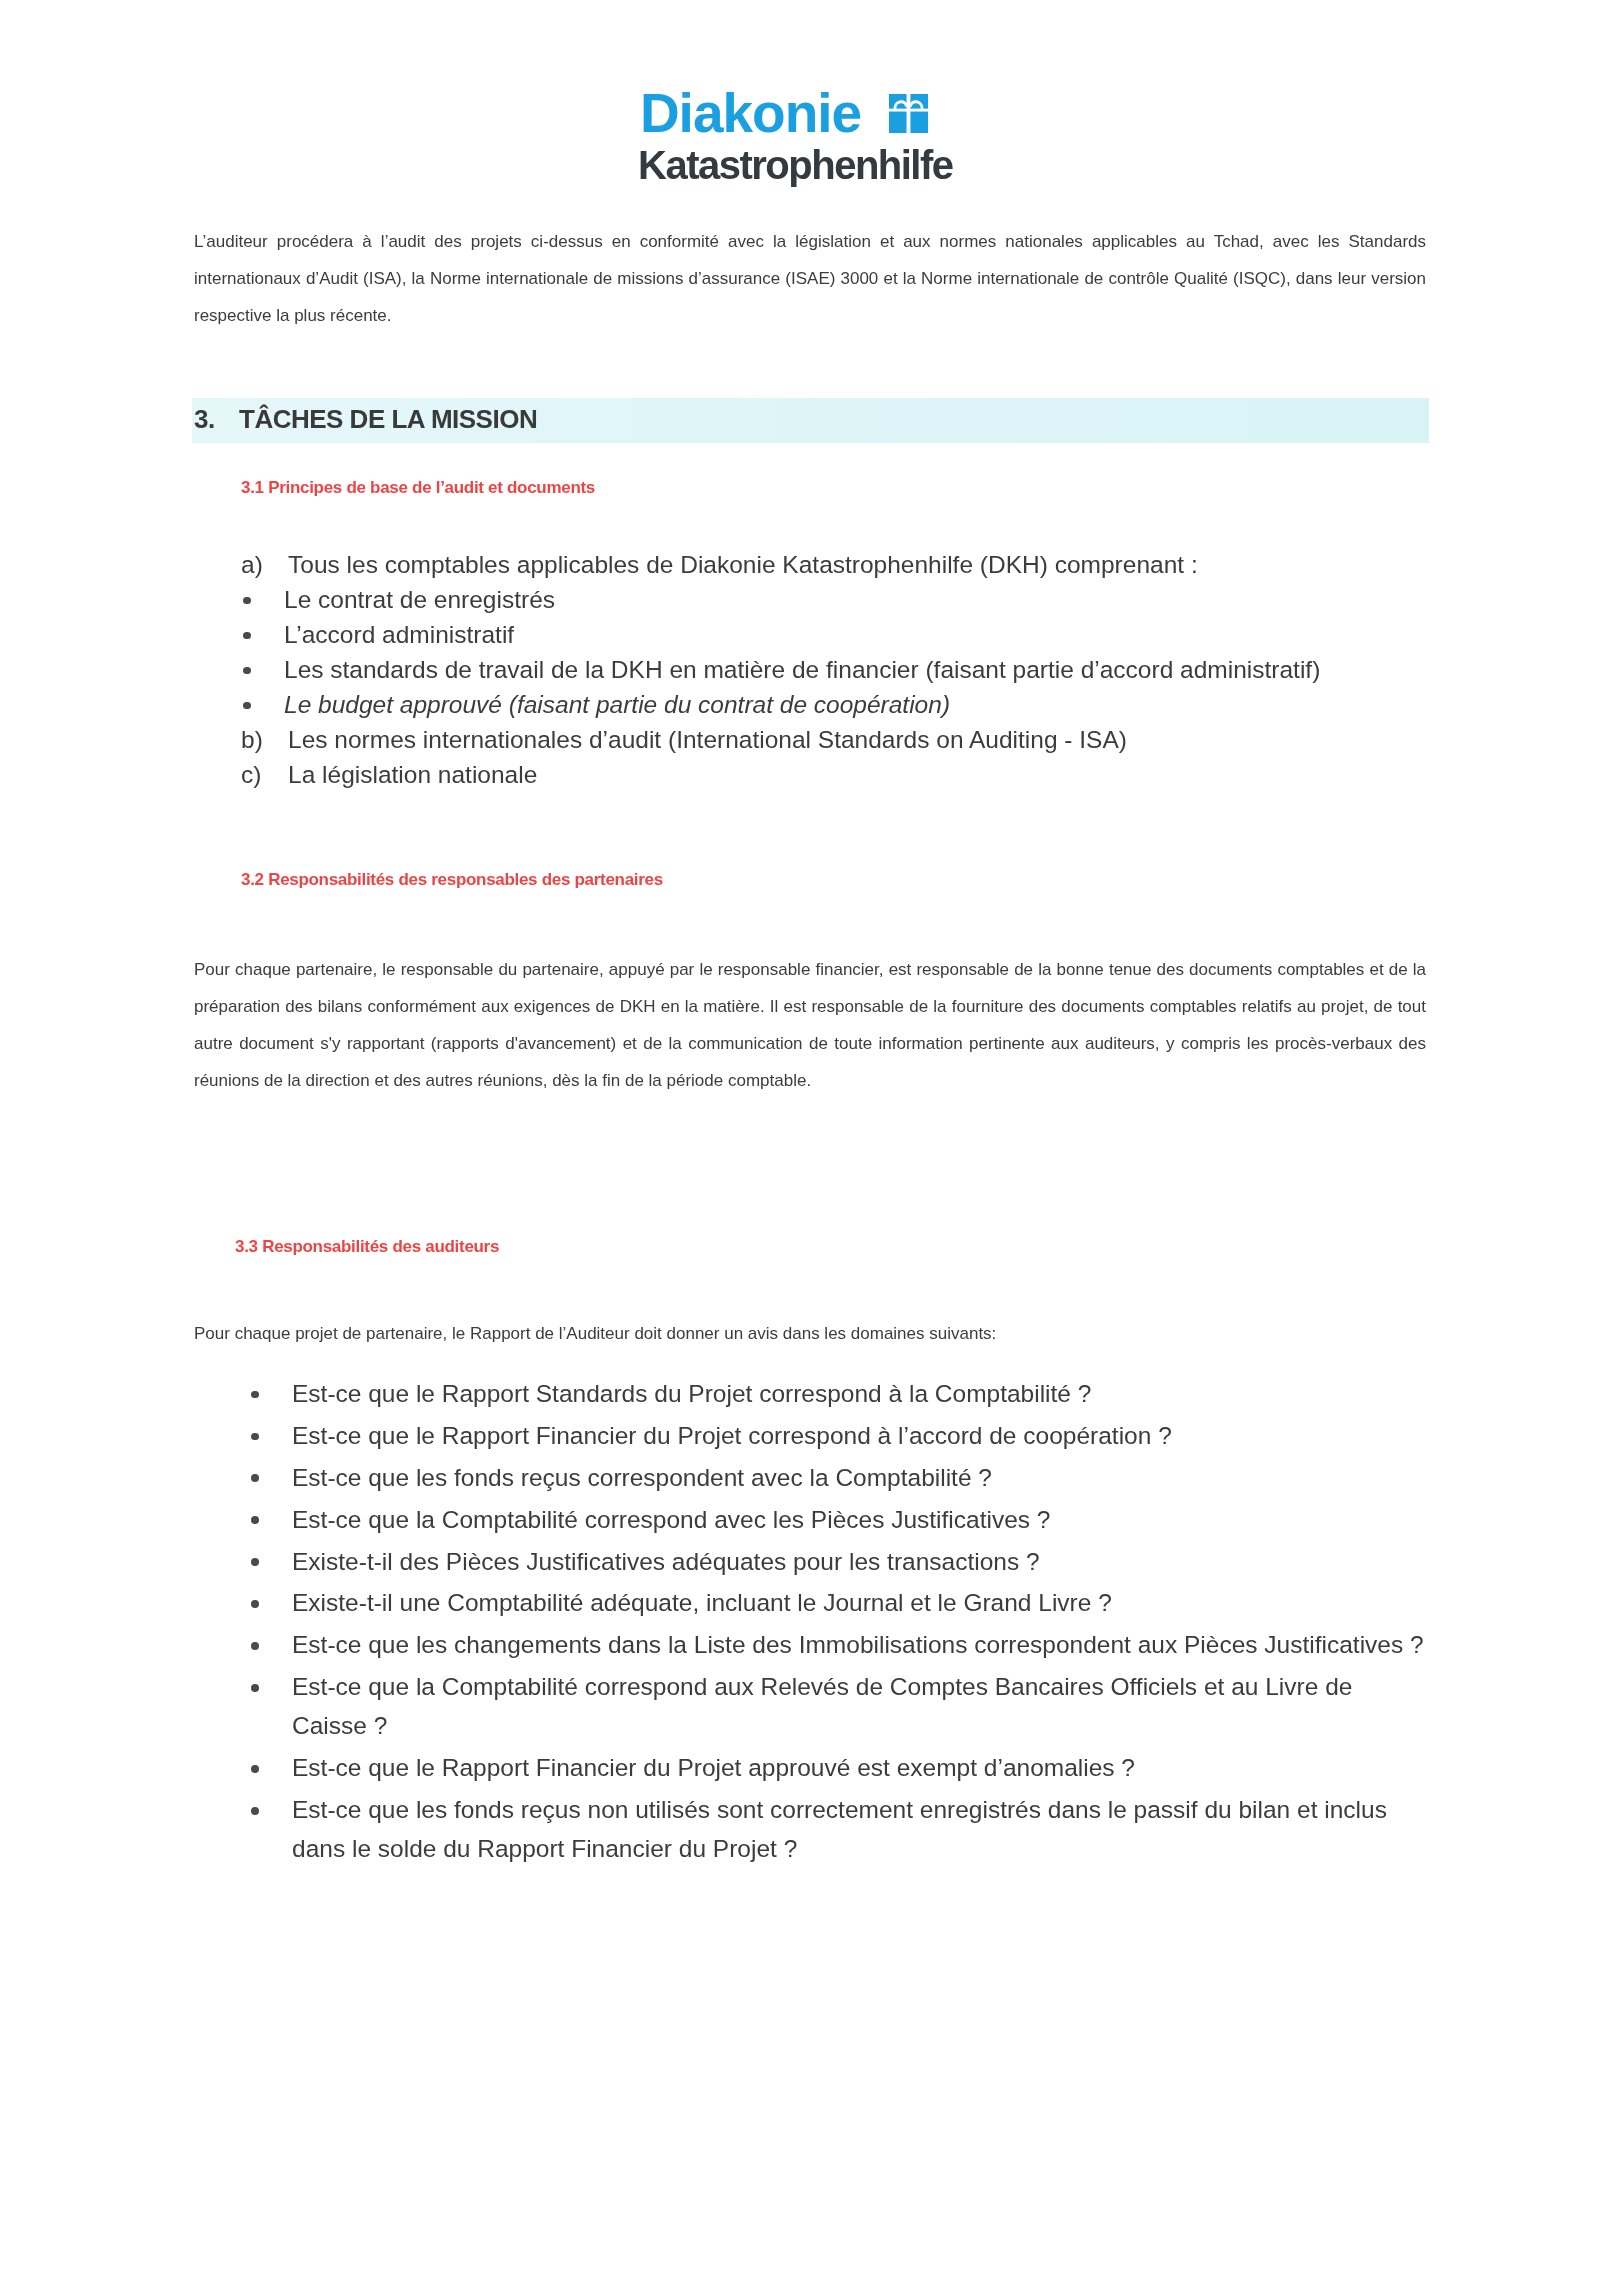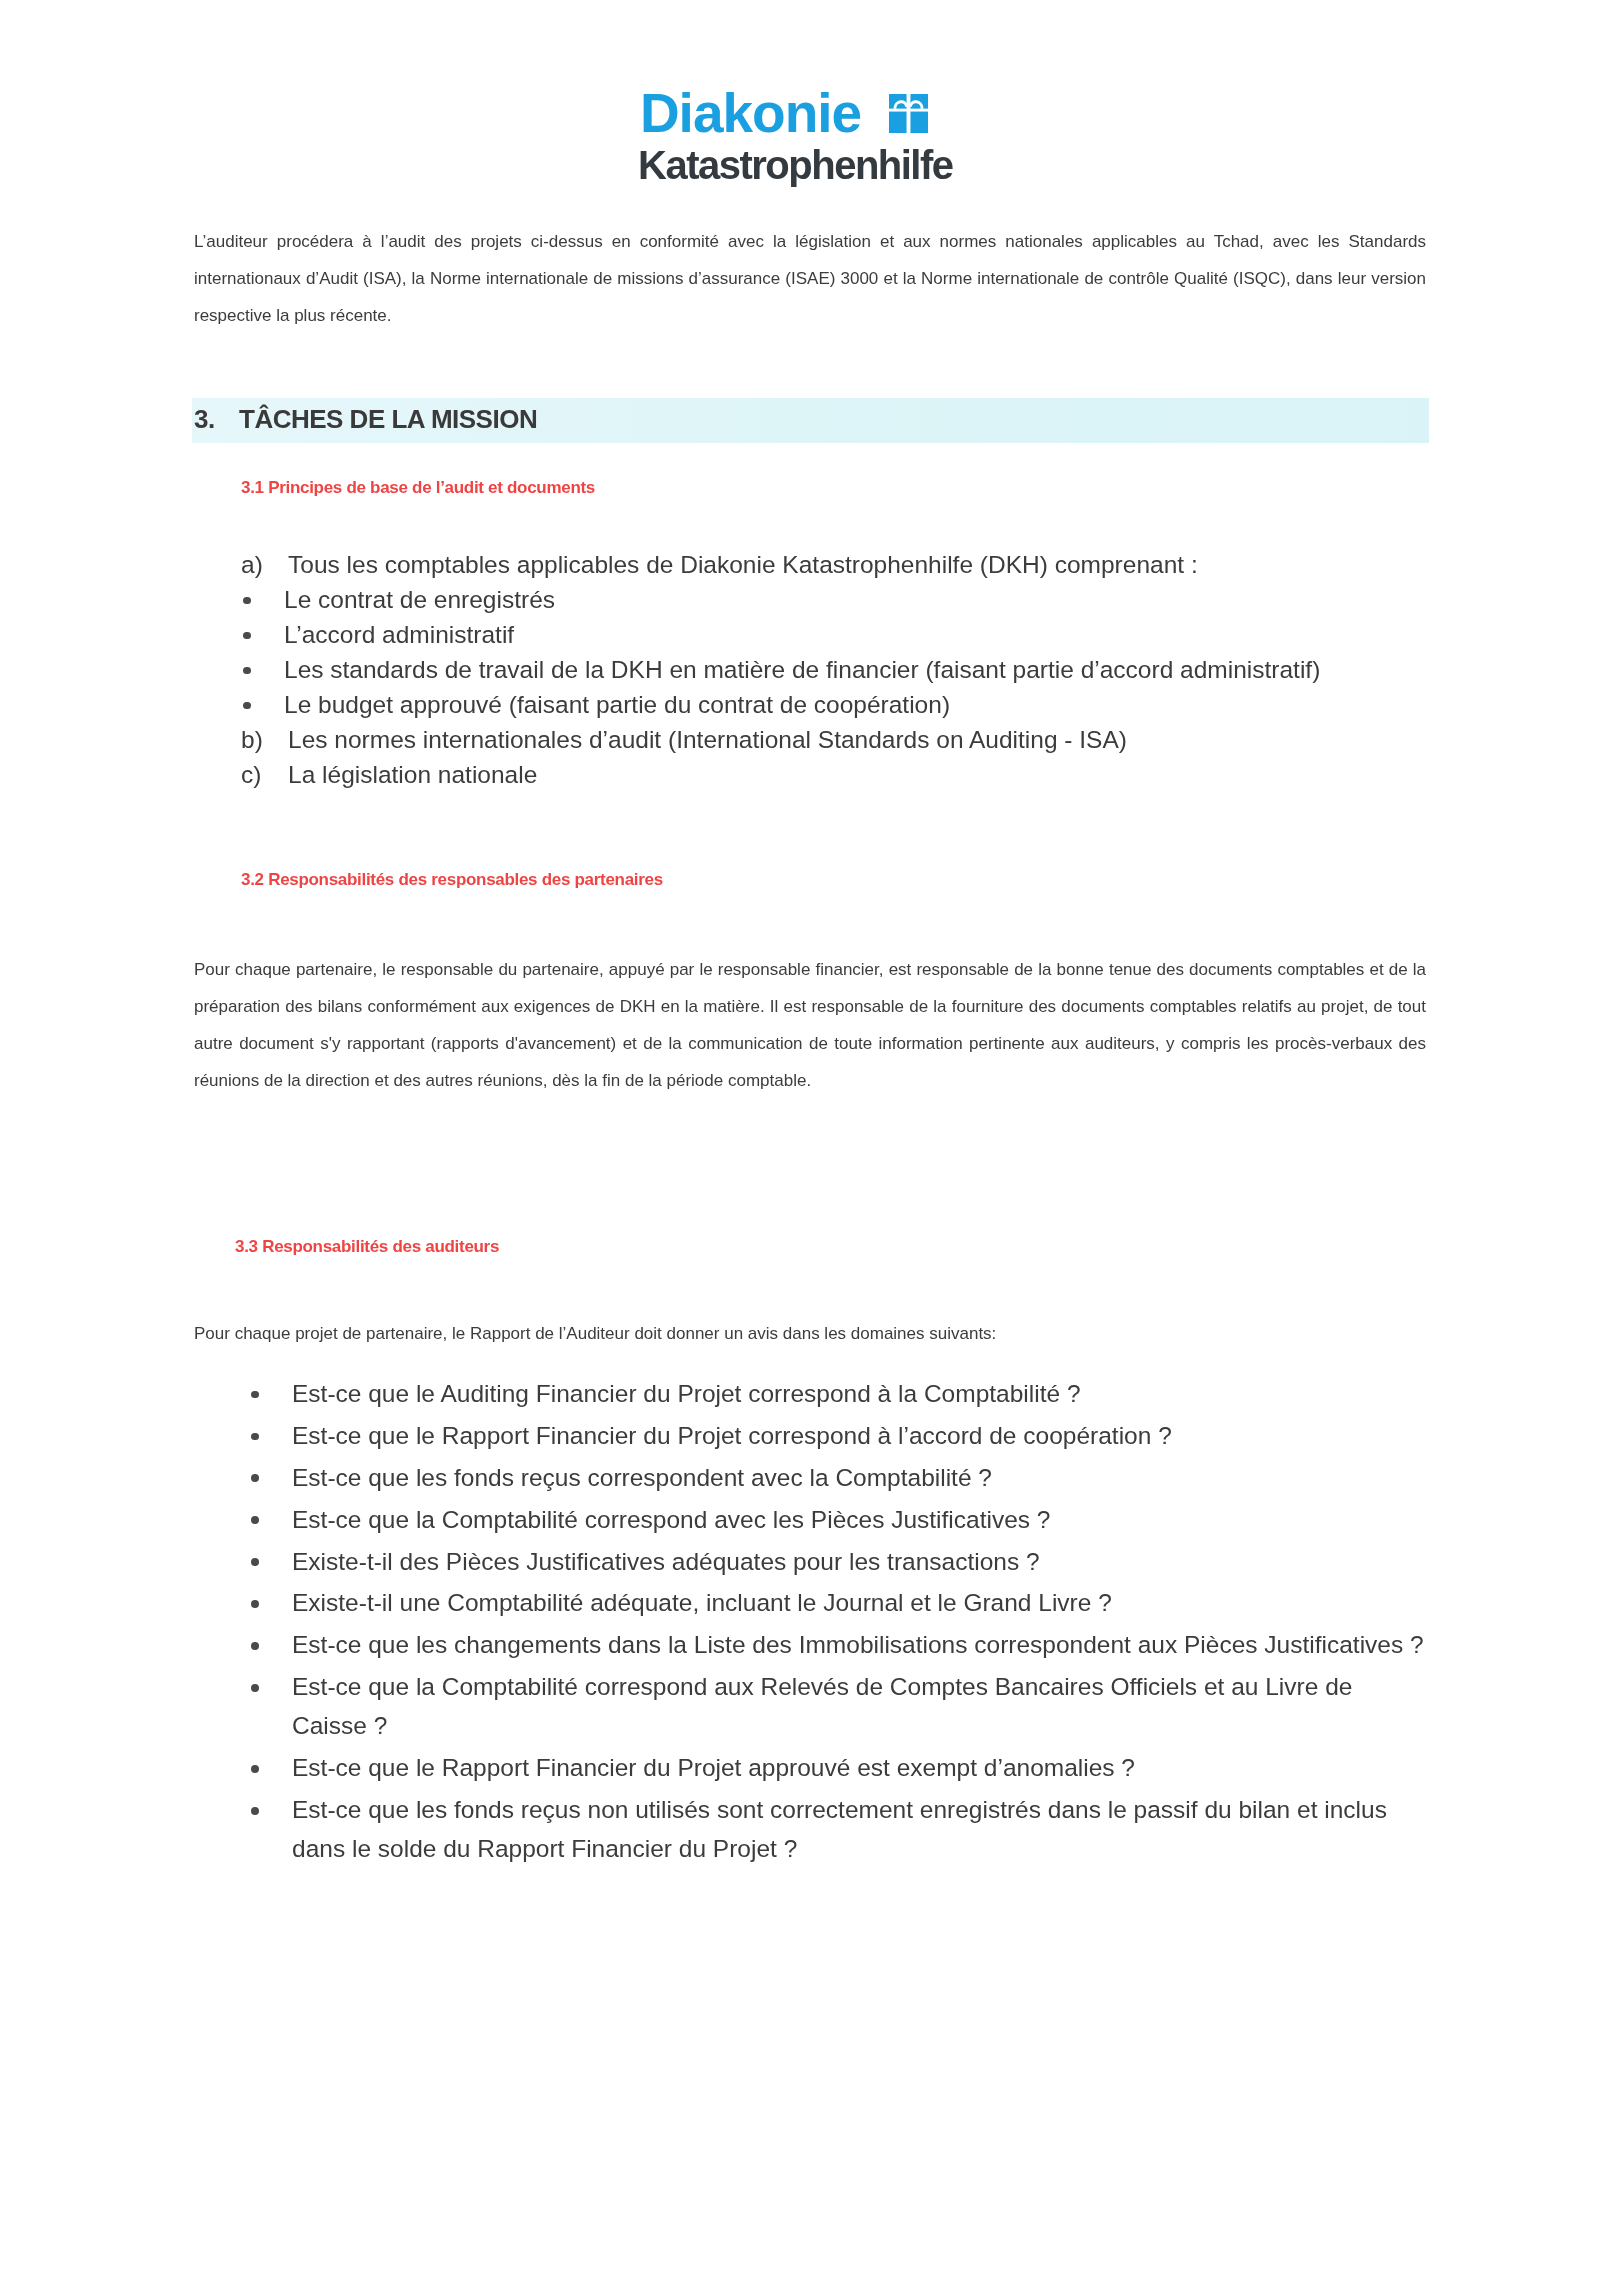--- a/index.html
+++ b/index.html
@@ -89,42 +89,42 @@
     <span>Le contrat de enregistrés</span>
   </div>
   <div class="bullet-sub" style="margin-left:-47px;">
     <span class="dot"></span>
     <span>L’accord administratif</span>
   </div>
   <div class="bullet-sub justify" style="margin-left:-47px;">
     <span class="dot"></span>
     <span>Les standards de travail de la DKH en matière de financier (faisant partie d’accord administratif)</span>
   </div>
-  <div class="bullet-sub" style="margin-left:-47px;">
+  <div class="bullet-sub" style="margin-left:-47px;font-style:italic;">
     <span class="dot"></span>
     <span>Le budget approuvé (faisant partie du contrat de coopération)</span>
   </div>
   <div class="alpha-item">
     <span class="marker">b)</span>
     <span>Les normes internationales d’audit (International Standards on Auditing - ISA)</span>
   </div>
   <div class="alpha-item">
     <span class="marker">c)</span>
     <span>La législation nationale</span>
   </div>
 </div>
 
 <div class="subhead" style="left:241px; top:870px;">3.2 Responsabilités des responsables des partenaires</div>
 <p class="text justify" style="top:951px; margin:0;">Pour chaque partenaire, le responsable du partenaire, appuyé par le responsable financier, est responsable de la bonne tenue des documents comptables et de la préparation des bilans conformément aux exigences de DKH en la matière. Il est responsable de la fourniture des documents comptables relatifs au projet, de tout autre document s'y rapportant (rapports d'avancement) et de la communication de toute information pertinente aux auditeurs, y compris les procès-verbaux des réunions de la direction et des autres réunions, dès la fin de la période comptable.</p>
 
 <div class="subhead" style="left:235px; top:1237px;">3.3 Responsabilités des auditeurs</div>
 <p class="text" style="top:1315px; margin:0;">Pour chaque projet de partenaire, le Rapport de l’Auditeur doit donner un avis dans les domaines suivants:</p>
 
 <div class="bullet-list" style="top:1374px;">
-  <div class="bullet"><span class="dot"></span><span>Est-ce que le Auditing Financier du Projet correspond à la Comptabilité ?</span></div>
+  <div class="bullet"><span class="dot"></span><span>Est-ce que le Rapport Standards du Projet correspond à la Comptabilité ?</span></div>
   <div class="bullet"><span class="dot"></span><span>Est-ce que le Rapport Financier du Projet correspond à l’accord de coopération ?</span></div>
   <div class="bullet"><span class="dot"></span><span>Est-ce que les fonds reçus correspondent avec la Comptabilité ?</span></div>
   <div class="bullet"><span class="dot"></span><span>Est-ce que la Comptabilité correspond avec les Pièces Justificatives ?</span></div>
   <div class="bullet"><span class="dot"></span><span>Existe-t-il des Pièces Justificatives adéquates pour les transactions ?</span></div>
   <div class="bullet"><span class="dot"></span><span>Existe-t-il une Comptabilité adéquate, incluant le Journal et le Grand Livre ?</span></div>
   <div class="bullet"><span class="dot"></span><span>Est-ce que les changements dans la Liste des Immobilisations correspondent aux Pièces Justificatives ?</span></div>
   <div class="bullet"><span class="dot"></span><span>Est-ce que la Comptabilité correspond aux Relevés de Comptes Bancaires Officiels et au Livre de Caisse ?</span></div>
   <div class="bullet"><span class="dot"></span><span>Est-ce que le Rapport Financier du Projet approuvé est exempt d’anomalies ?</span></div>
   <div class="bullet"><span class="dot"></span><span>Est-ce que les fonds reçus non utilisés sont correctement enregistrés dans le passif du bilan et inclus dans le solde du Rapport Financier du Projet ?</span></div>
 </div>

